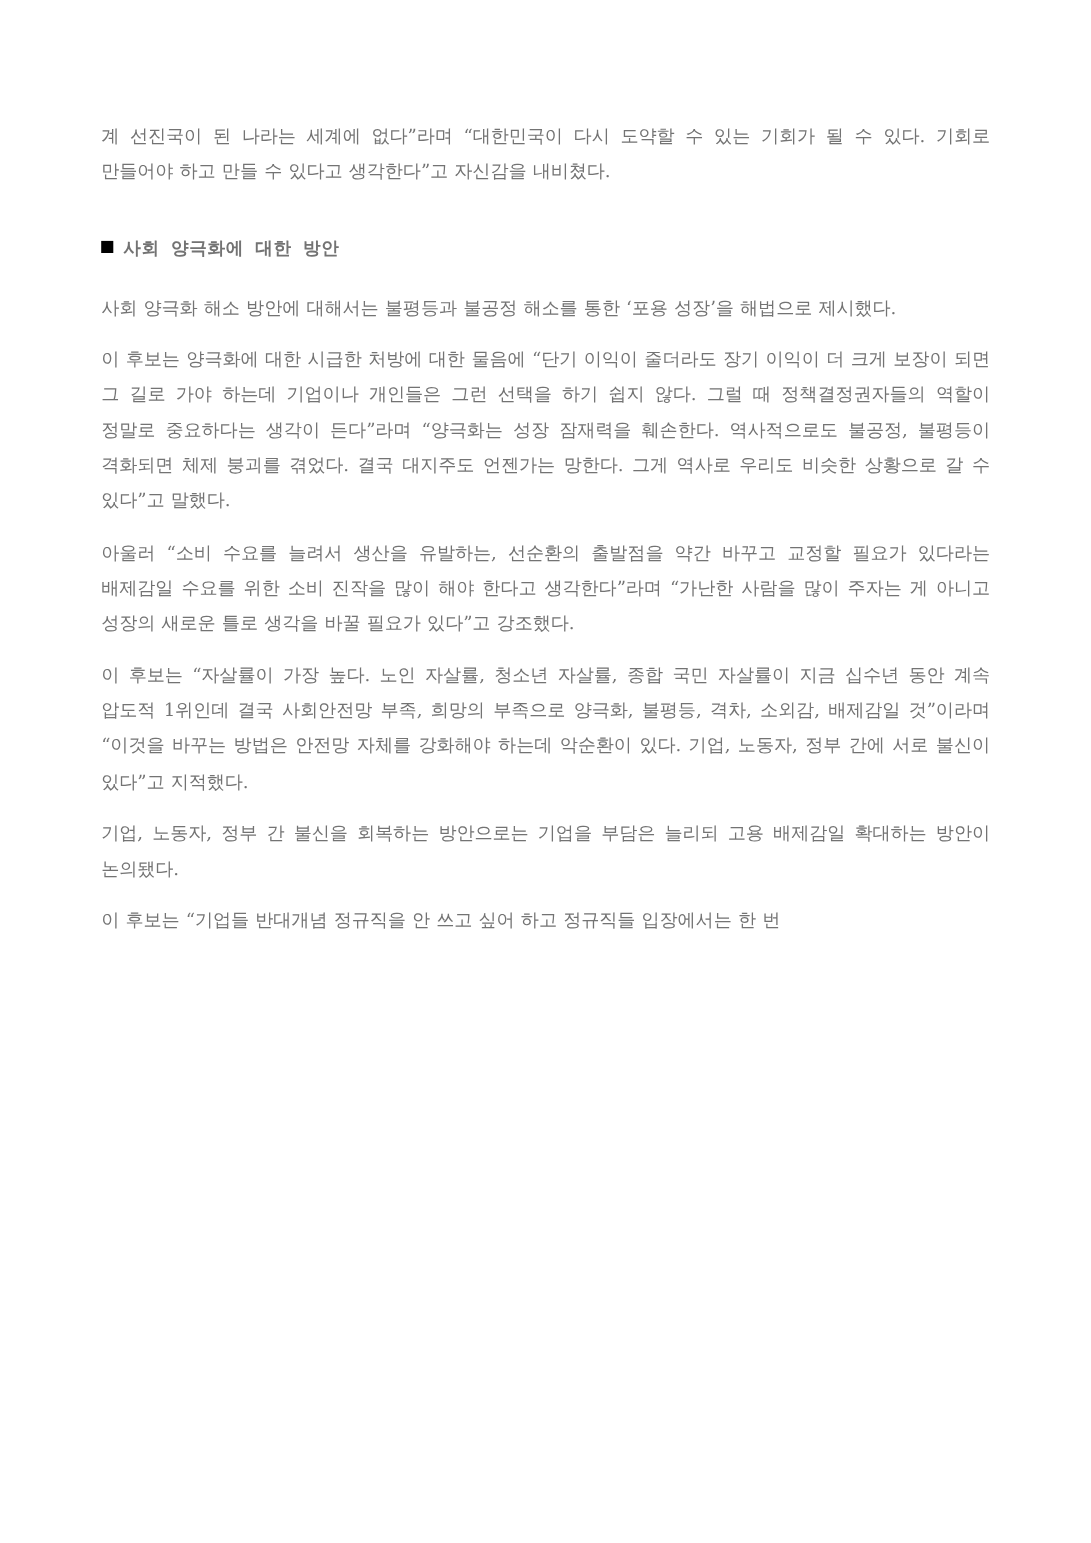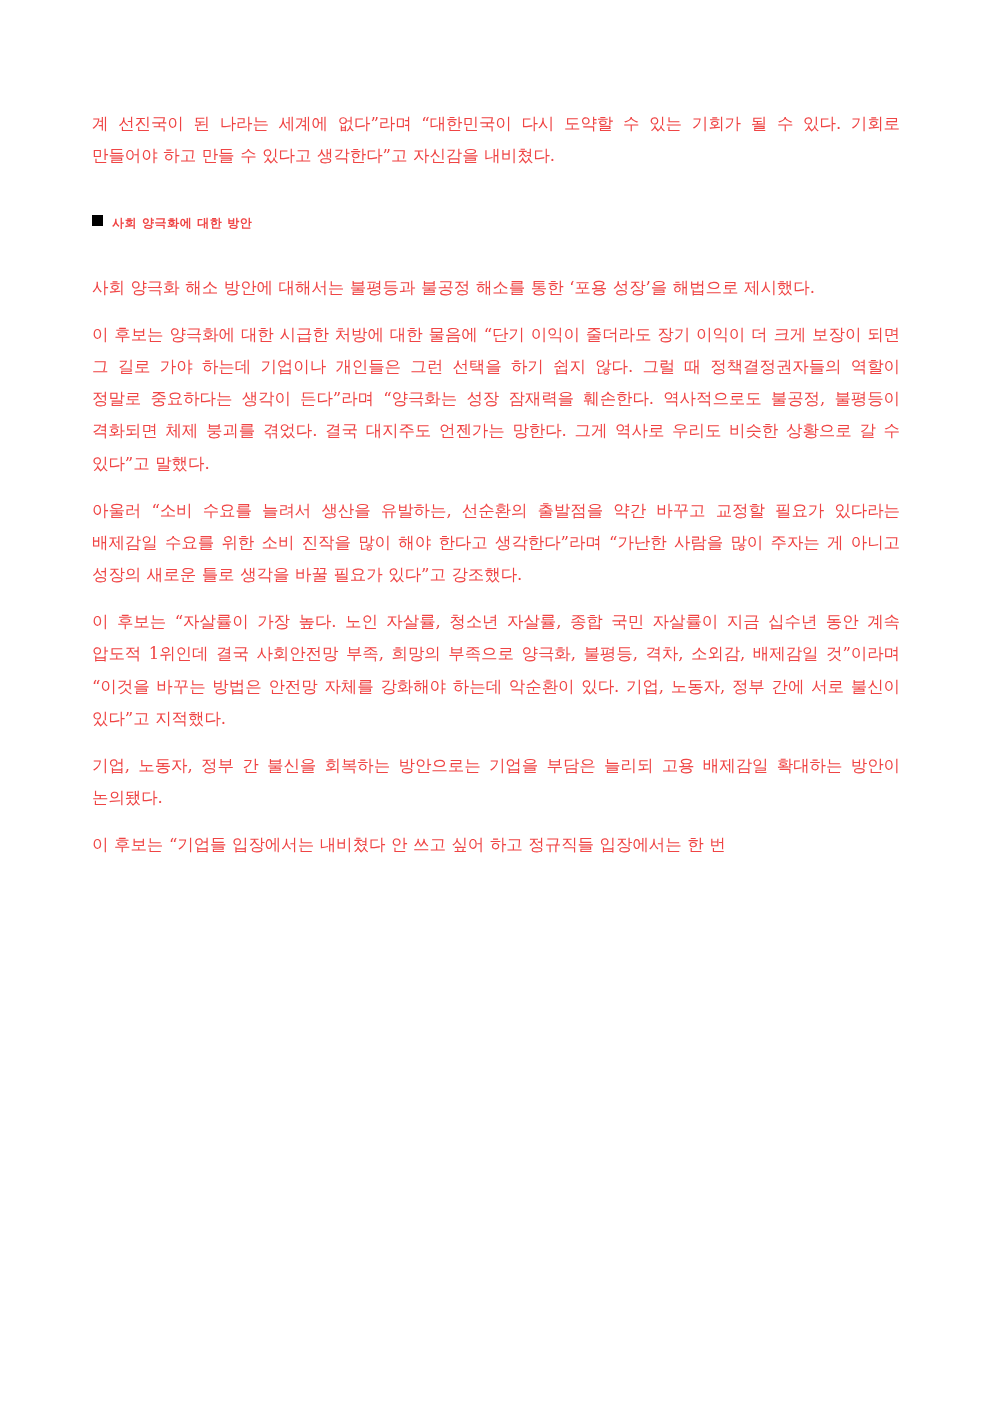--- a/index.html
+++ b/index.html
@@ -8,43 +8,44 @@
     background: #ffffff;
   }
   .page {
     position: relative;
     width: 992px;
     height: 1403px;
     background: #ffffff;
     box-sizing: border-box;
     padding: 108px 92px 60px 92px;
     font-family: "DejaVu Serif", "Liberation Serif", serif;
-    color: #ef4444;
+    color: #737373;
   }
   .doc-body {
     font-size: 16.5px;
     line-height: 1.95;
     text-align: justify;
     text-justify: inter-word;
     letter-spacing: -0.1px;
     word-break: keep-all;
   }
   p.para {
     margin: 0 0 15px 0;
     text-align: justify;
     word-spacing: 0.5px;
   }
   p.para-cont {
     margin: 0 0 40px 0;
   }
   .section-heading {
-    margin: 0 0 36px 0;
+    margin: 0 0 20px 0;
     font-weight: bold;
-    font-size: 12px;
+    font-size: 16px;
     letter-spacing: 0.6px;
+    font-family: Liberation Mono, monospace;
   }
   .section-heading .bullet-square {
     display: inline-block;
     width: 11px;
     height: 11px;
     background: #000;
     margin-right: 9px;
     vertical-align: 1px;
   }
 </style>
@@ -58,16 +59,16 @@
 
     <div class="section-heading">
       <span class="bullet-square"></span><span>사회 양극화에 대한 방안</span>
     </div>
 
     <p class="para">사회 양극화 해소 방안에 대해서는 불평등과 불공정 해소를 통한 ‘포용 성장’을 해법으로 제시했다.</p>
     <p class="para">이 후보는 양극화에 대한 시급한 처방에 대한 물음에 “단기 이익이 줄더라도 장기 이익이 더 크게 보장이 되면 그 길로 가야 하는데 기업이나 개인들은 그런 선택을 하기 쉽지 않다. 그럴 때 정책결정권자들의 역할이 정말로 중요하다는 생각이 든다”라며 “양극화는 성장 잠재력을 훼손한다. 역사적으로도 불공정, 불평등이 격화되면 체제 붕괴를 겪었다. 결국 대지주도 언젠가는 망한다. 그게 역사로 우리도 비슷한 상황으로 갈 수 있다”고 말했다.</p>
     <p class="para">아울러 “소비 수요를 늘려서 생산을 유발하는, 선순환의 출발점을 약간 바꾸고 교정할 필요가 있다라는 배제감일 수요를 위한 소비 진작을 많이 해야 한다고 생각한다”라며 “가난한 사람을 많이 주자는 게 아니고 성장의 새로운 틀로 생각을 바꿀 필요가 있다”고 강조했다.</p>
     <p class="para">이 후보는 “자살률이 가장 높다. 노인 자살률, 청소년 자살률, 종합 국민 자살률이 지금 십수년 동안 계속 압도적 1위인데 결국 사회안전망 부족, 희망의 부족으로 양극화, 불평등, 격차, 소외감, 배제감일 것”이라며 “이것을 바꾸는 방법은 안전망 자체를 강화해야 하는데 악순환이 있다. 기업, 노동자, 정부 간에 서로 불신이 있다”고 지적했다.</p>
     <p class="para">기업, 노동자, 정부 간 불신을 회복하는 방안으로는 기업을 부담은 늘리되 고용 배제감일 확대하는 방안이 논의됐다.</p>
-    <p class="para">이 후보는 “기업들 입장에서는 내비쳤다 안 쓰고 싶어 하고 정규직들 입장에서는 한 번</p>
+    <p class="para">이 후보는 “기업들 반대개념 정규직을 안 쓰고 싶어 하고 정규직들 입장에서는 한 번</p>
 
   </div>
 </div>
 
 </body></html>

